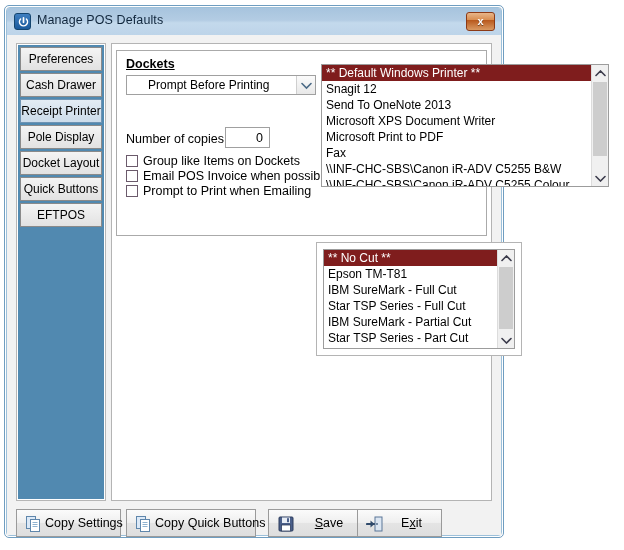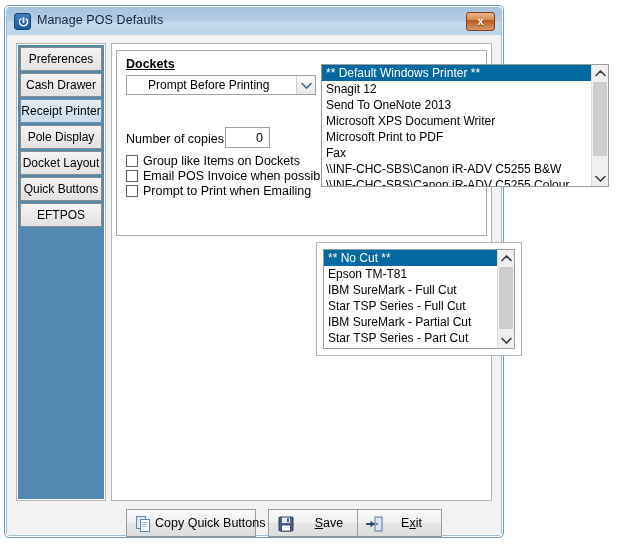--- a/index.html
+++ b/index.html
@@ -158,21 +158,21 @@
   .listbox{
     position:absolute;background:#ffffff;
     border:1px solid #9c9c9c;box-sizing:border-box;overflow:hidden;
   }
   .lb-items{position:absolute;left:0;top:0;right:17px;bottom:0;overflow:hidden;}
   .lb-item{
     height:16px;line-height:16px;padding-left:4px;
     font-size:12px;color:#000;white-space:nowrap;overflow:hidden;
     cursor:pointer;
   }
-  .lb-item.sel{background:#0369a1;color:#ffffff;}
+  .lb-item.sel{background:#7f1d1d;color:#ffffff;}
 
   .scrollbar{
     position:absolute;right:0;top:0;width:17px;bottom:0;
     background:#f0f0f0;border-left:1px solid #dcdcdc;box-sizing:border-box;
   }
   .sb-btn{
     position:absolute;left:0;width:16px;height:16px;
     background:#f0f0f0;cursor:pointer;
   }
   .sb-btn.up{top:0;}
@@ -317,20 +317,30 @@
                 <svg width="11" height="7" viewBox="0 0 11 7">
                     <path d="M1 1.5 L5.5 6 L10 1.5" stroke="#3c3c4c" stroke-width="1.6" fill="none" stroke-linecap="round"></path>
                   </svg>
               </div>
             </div>
           </div>
         </div>
 
       </div>
 
+      <div class="btn withicon" style="left:9px;top:474px;width:105px;">
+        <div class="bicon">
+          <svg width="18" height="18" viewBox="0 0 18 18">
+            <rect x="1.5" y="1.5" width="9" height="12" fill="#dce9f7" stroke="#5f86ab" stroke-width="1"></rect>
+            <rect x="5.5" y="4.5" width="9" height="12" fill="#ffffff" stroke="#5f86ab" stroke-width="1"></rect>
+            <path d="M7.5 7.5 H12.5 M7.5 9.5 H12.5 M7.5 11.5 H12.5" stroke="#8fb2d0" stroke-width="1"></path>
+          </svg>
+        </div>
+        <div class="blabel">Copy Settings</div>
+      </div>
 
       <div class="btn withicon" style="left:119px;top:474px;width:130px;">
         <div class="bicon">
           <svg width="18" height="18" viewBox="0 0 18 18">
             <rect x="1.5" y="1.5" width="9" height="12" fill="#dce9f7" stroke="#5f86ab" stroke-width="1"></rect>
             <rect x="5.5" y="4.5" width="9" height="12" fill="#ffffff" stroke="#5f86ab" stroke-width="1"></rect>
             <path d="M7.5 7.5 H12.5 M7.5 9.5 H12.5 M7.5 11.5 H12.5" stroke="#8fb2d0" stroke-width="1"></path>
           </svg>
         </div>
         <div class="blabel">Copy Quick Buttons</div>

